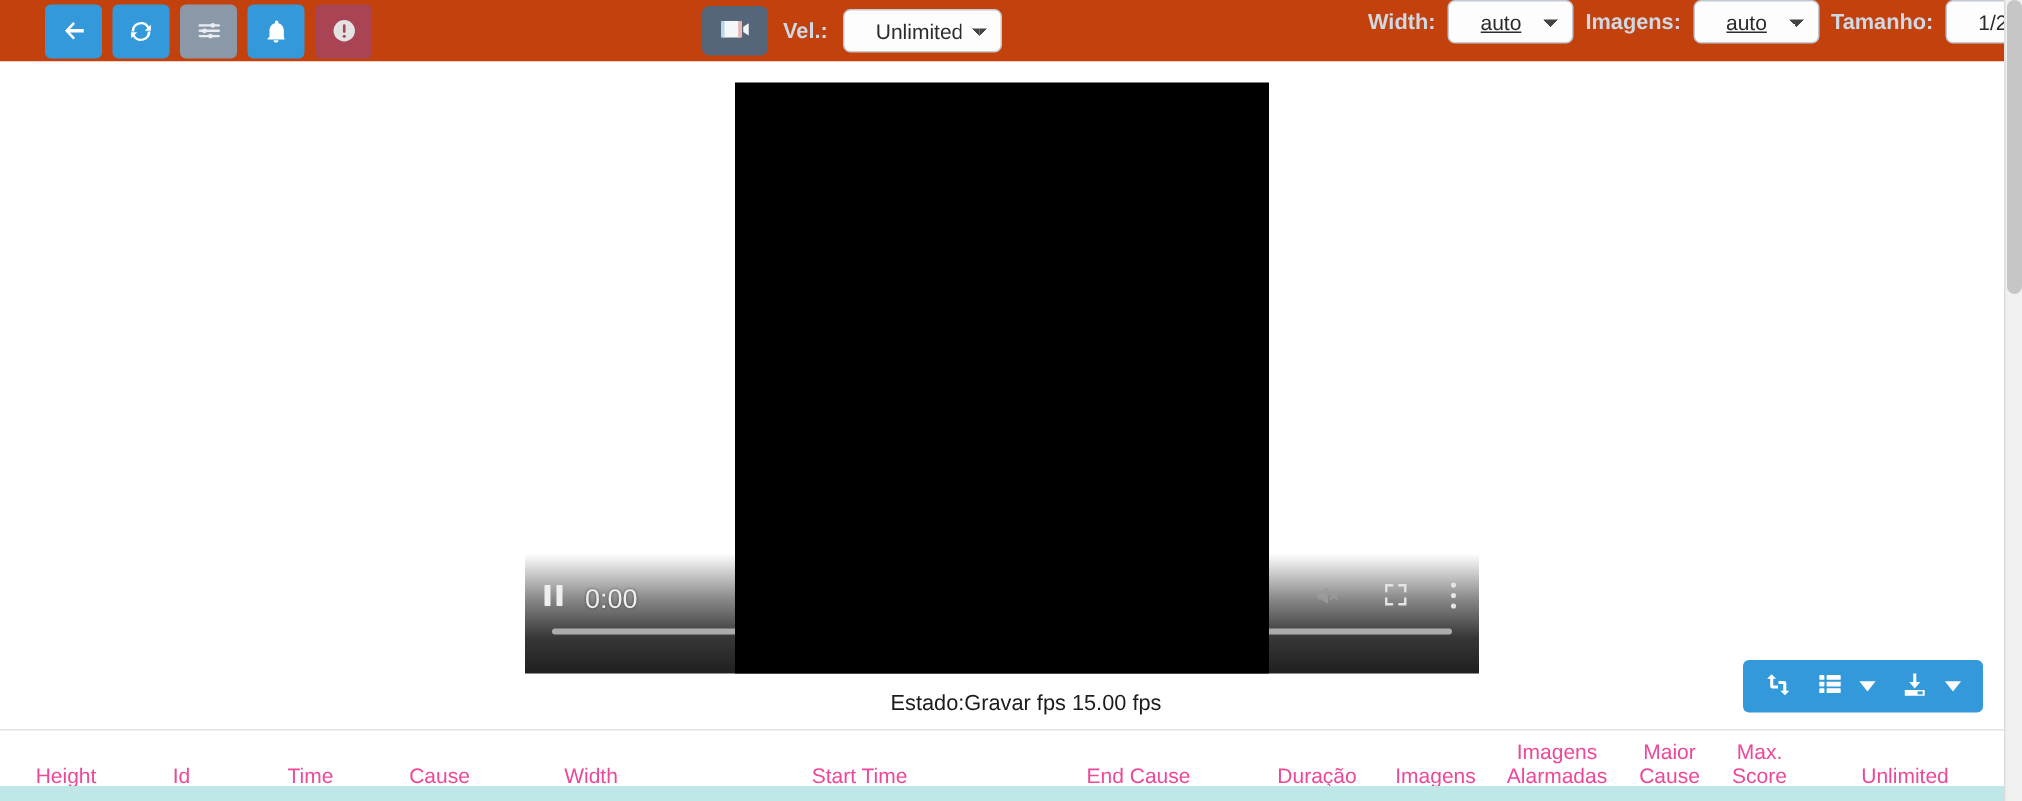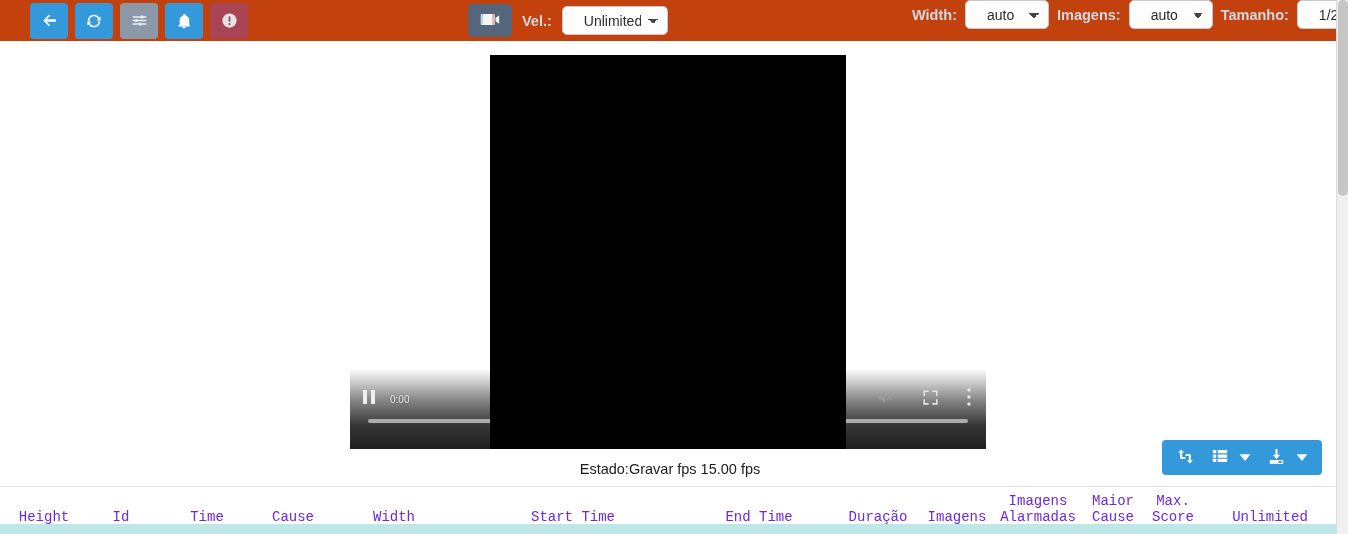--- a/index.html
+++ b/index.html
@@ -78,21 +78,21 @@
     background-image:
       linear-gradient(45deg, transparent 50%, #444 50%),
       linear-gradient(135deg, #444 50%, transparent 50%);
     background-position:
       calc(100% - 14px) calc(50% + 1px),
       calc(100% - 9px) calc(50% + 1px);
     background-size: 5px 5px, 5px 5px;
     background-repeat: no-repeat;
   }
   #sel-speed { width: 106px; }
-  #sel-width, #sel-height { width: 84px; }
+  #sel-width, #sel-height { width: 84px; text-decoration: underline; }
   #sel-scale { width: 66px; }
 
   
   .right-cluster {
     position: absolute;
     left: 912px; top: 0;
     height: 29px;
     display: flex;
     align-items: center;
     gap: 8px;
@@ -137,35 +137,35 @@
     position: absolute;
     left: 0; bottom: 33px;
     width: 636px; height: 34px;
     display: flex;
     align-items: center;
   }
   .chrome-left { display:flex; align-items:center; margin-left: 12px; gap: 14px; }
   .chrome-right { display:flex; align-items:center; margin-left:auto; margin-right: 14px; gap: 26px; }
   #time-display {
     color: #efefef;
-    font-size: 10px;
+    font-size: 18px;
     font-family: "Liberation Sans", sans-serif;
     text-shadow: 0 0 2px rgba(0,0,0,0.5);
   }
   .chrome-icon { display:block; cursor:pointer; }
   
   #video-black {
     position: absolute;
     left: 140px; top: 0;
     width: 356px; height: 394px;
     background: #000000;
   }
   #status-line {
     position: absolute;
-    left: 352px; top: 420px;
+    left: 366px; top: 420px;
     width: 636px;
     text-align: center;
     font-size: 14.5px;
     color: #1c1c1c;
     font-family: "Liberation Sans", sans-serif;
   }
 
   
   #events-actions {
     position: absolute;
@@ -205,25 +205,25 @@
     border-top: 1px solid #e3e3e3;
   }
   table#events-table {
     width: 1336px;
     border-collapse: collapse;
     table-layout: fixed;
   }
   table#events-table th {
     font-weight: normal;
     font-size: 14px;
-    color: #6d28d9;
+    color: #ec4899;
     vertical-align: bottom;
     padding: 6px 4px 8px 4px;
     line-height: 16px;
-    font-family: Liberation Mono, monospace;
+    font-family: Liberation Sans, sans-serif;
   }
   #bottom-rule {
     position: absolute;
     left: 0; top: 524px;
     width: 1336px; height: 10px;
     background: #bfe7e8;
   }
 
   
   #vscroll-track {
@@ -443,21 +443,21 @@
       <col style="width:132px">
     </colgroup>
     <thead>
       <tr>
         <th>Height</th>
         <th>Id</th>
         <th>Time</th>
         <th>Cause</th>
         <th>Width</th>
         <th>Start Time</th>
-        <th>End Time</th>
+        <th>End Cause</th>
         <th>Duração</th>
         <th>Imagens</th>
         <th>Imagens Alarmadas</th>
         <th>Maior Cause</th>
         <th>Max. Score</th>
         <th>Unlimited</th>
       </tr>
     </thead>
     <tbody></tbody>
   </table>

